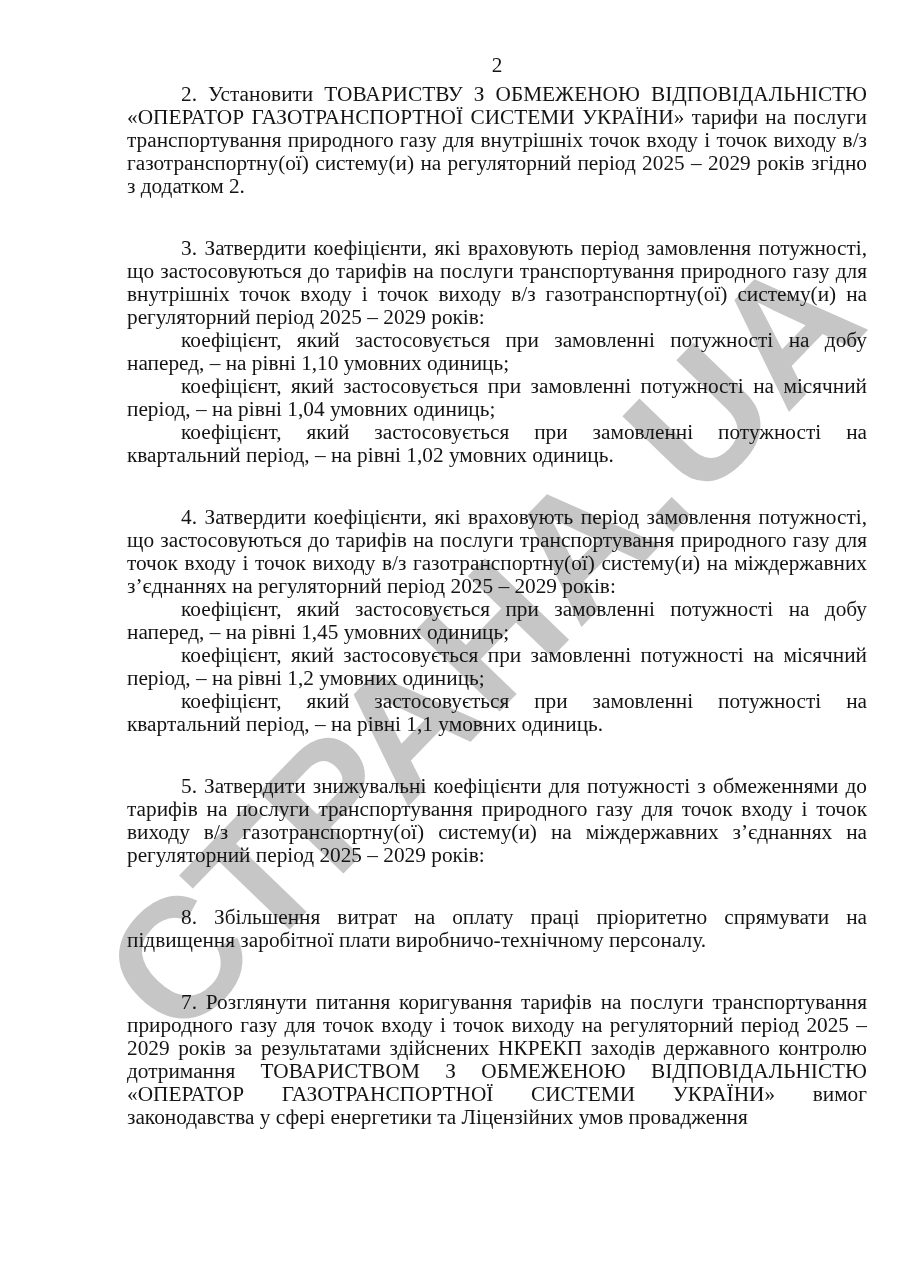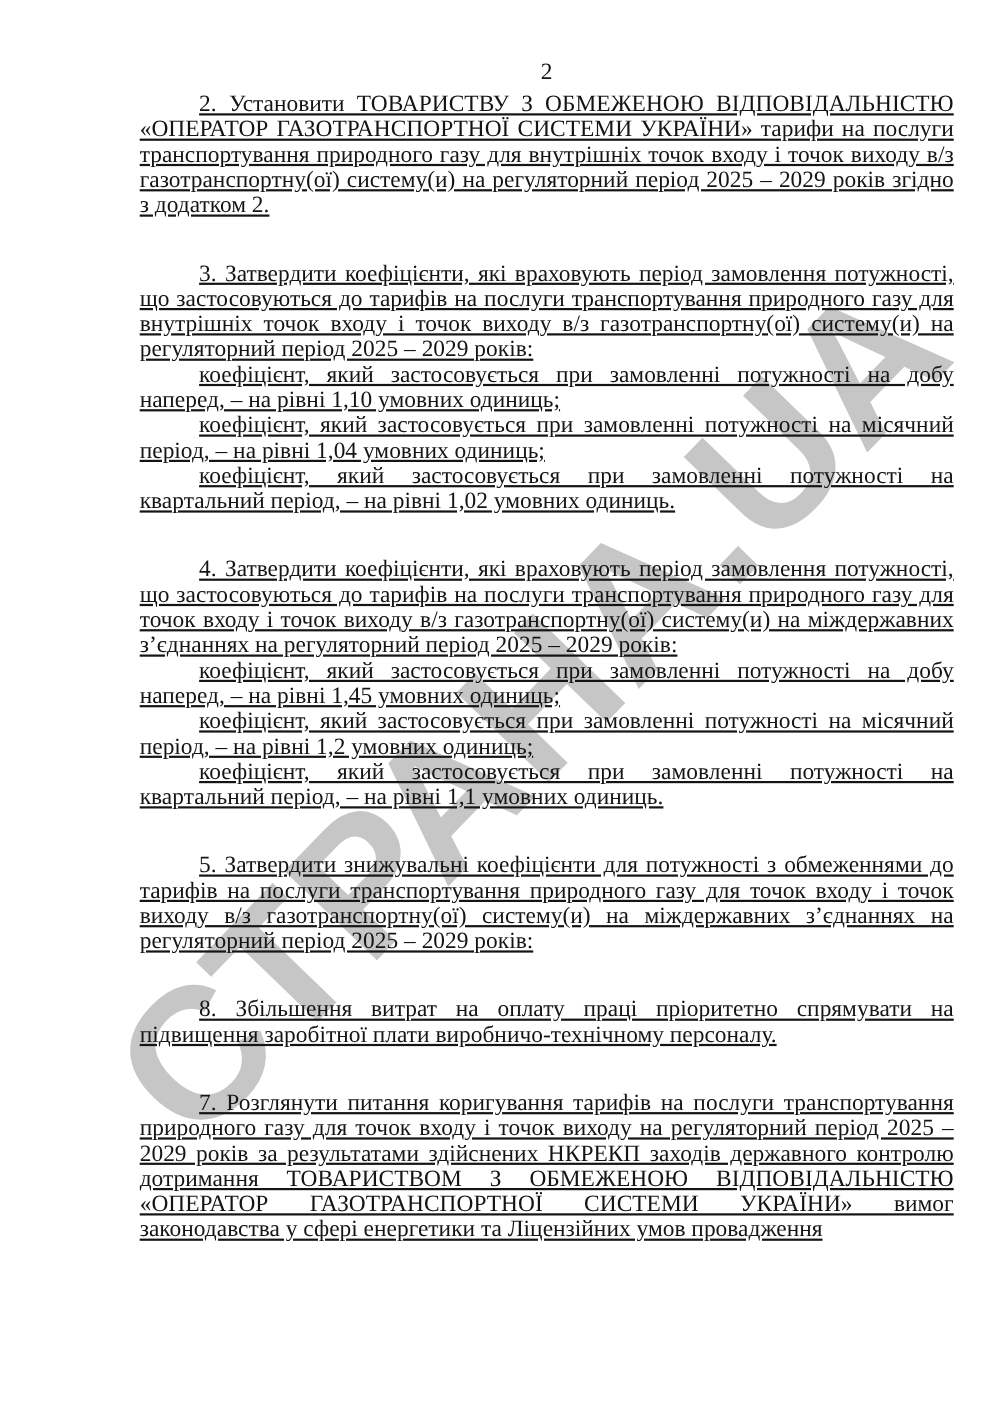--- a/index.html
+++ b/index.html
@@ -49,21 +49,20 @@
   .section {
     margin: 0;
   }
   .section + .section {
     margin-top: 39px;
   }
   .section p {
     margin: 0;
     text-indent: 54px;
     text-align: justify;
-    text-decoration: underline;
   }
 </style>
 </head>
 <body>
 
 <div class="page">
   <div class="watermark">СТРАНА.UA</div>
   <div class="content">
     <div class="page-number">2</div>
     <div id="sections">

